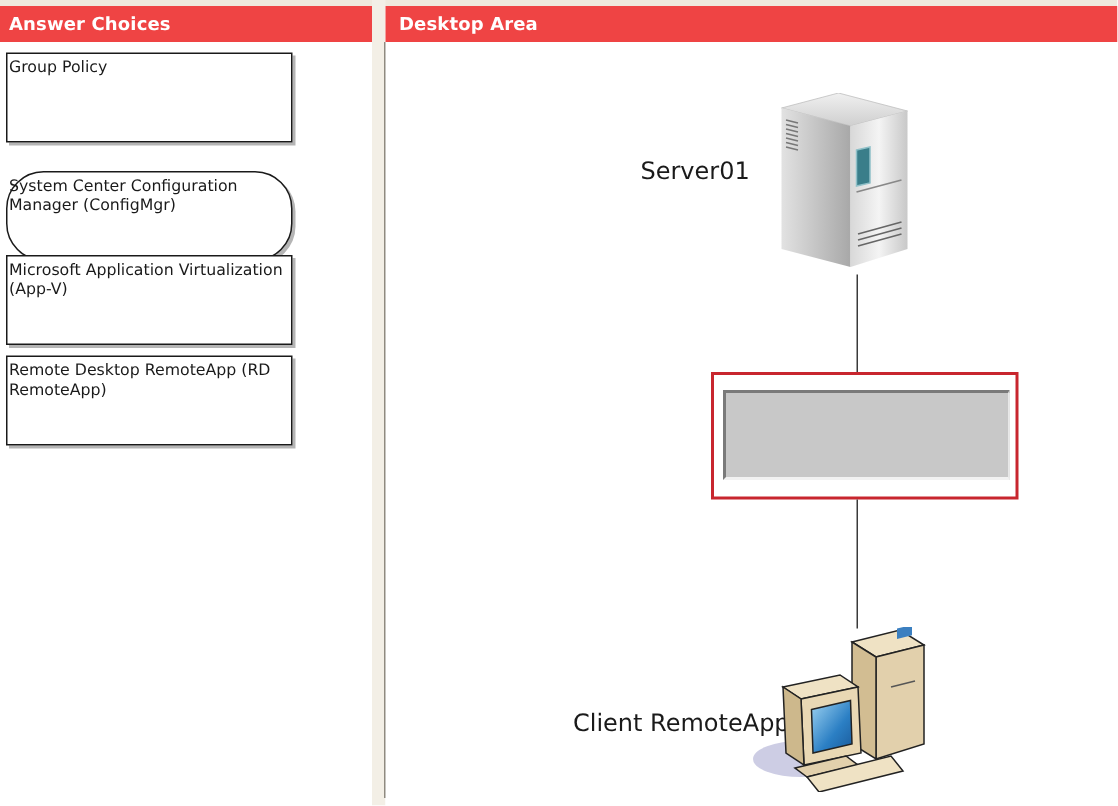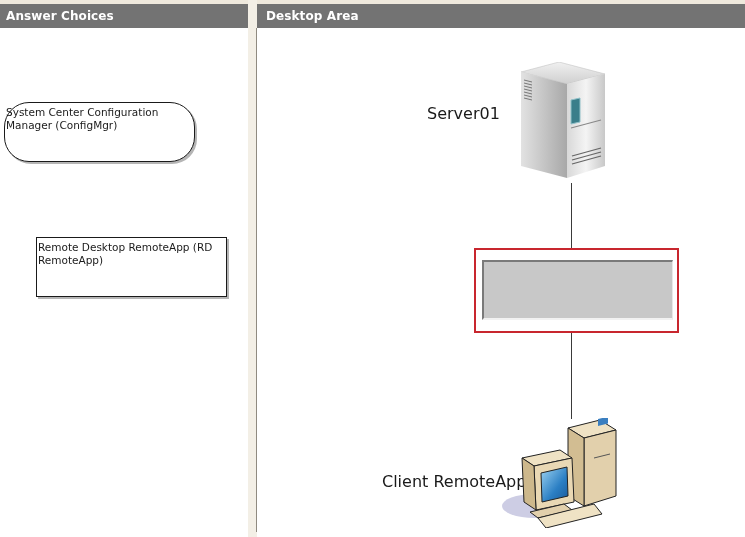--- a/index.html
+++ b/index.html
@@ -7,21 +7,21 @@
     width: 745px; height: 537px; position: relative; overflow: hidden;
     background: #ffffff;
     font-family: "DejaVu Sans", sans-serif;
   }
   .topstrip { position: absolute; left: 0; top: 0; width: 745px; height: 4px; background: #efe9dd; }
   .left-panel { position: absolute; left: 0; top: 4px; width: 248px; height: 533px; background: #fff; }
   .right-panel { position: absolute; left: 257px; top: 4px; width: 488px; height: 533px; background: #fff; }
   .divider-bg { position: absolute; left: 248px; top: 0; width: 9px; height: 537px; background: #f3efe6; }
   .divider-line { position: absolute; left: 256px; top: 28px; width: 2px; height: 504px; background: #8f8a80; }
   .panel-header {
-    height: 24px; line-height: 24px; background: #737373;
+    height: 24px; line-height: 24px; background: #ef4444;
     color: #ffffff; font-weight: bold; font-size: 12px; padding-left: 6px;
     font-family: "DejaVu Sans", sans-serif; letter-spacing: 0.1px;
   }
   .right-panel .panel-header { padding-left: 9px; }
   .choice {
     position: absolute; left: 4px; width: 191px; height: 60px;
     border: 1px solid #1a1a1a; background: #fff;
     box-shadow: 2px 2px 0 #b5b5b5;
     font-size: 10.5px; line-height: 13px; color: #1a1a1a;
     padding: 3px 1px; box-sizing: border-box;
@@ -40,22 +40,24 @@
   }
   svg { position: absolute; }
 </style>
 </head>
 <body>
 
 <div class="topstrip"></div>
 
 <div class="left-panel">
   <div class="panel-header">Answer Choices</div>
-  <div class="choice" style="top:98px;border-radius:25px;">System Center Configuration Manager (ConfigMgr)</div>
-  <div class="choice" style="top:233px;margin-left:32px;">Remote Desktop RemoteApp (RD RemoteApp)</div>
+  <div class="choice" style="top:31px;">Group Policy</div>
+  <div class="choice" style="top:110px;border-radius:25px;">System Center Configuration Manager (ConfigMgr)</div>
+  <div class="choice" style="top:166px;">Microsoft Application Virtualization (App-V)</div>
+  <div class="choice" style="top:233px;">Remote Desktop RemoteApp (RD RemoteApp)</div>
 </div>
 
 <div class="divider-bg"></div>
 <div class="divider-line"></div>
 
 <div class="right-panel">
   <div class="panel-header">Desktop Area</div>
 </div>
 
 <div class="label" style="left:427px; top:104px;">Server01</div>

